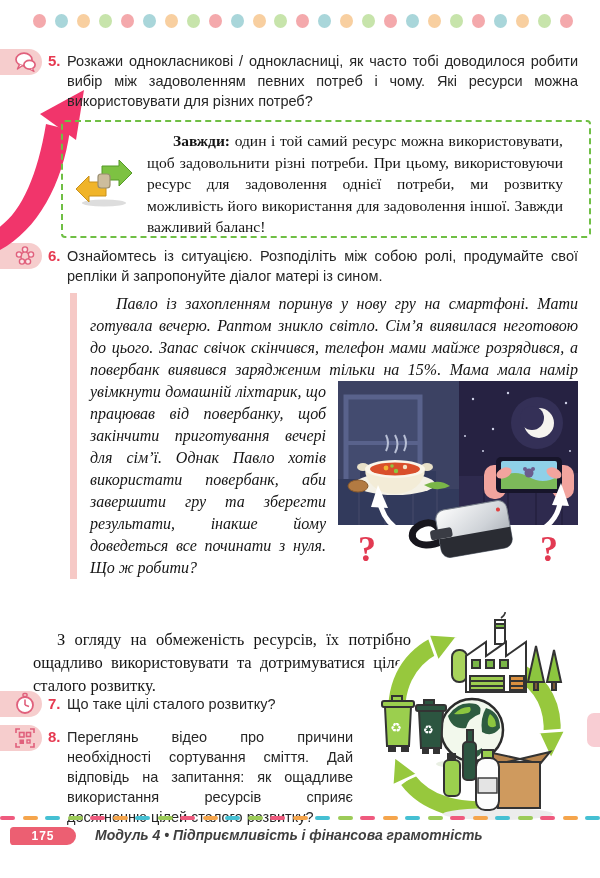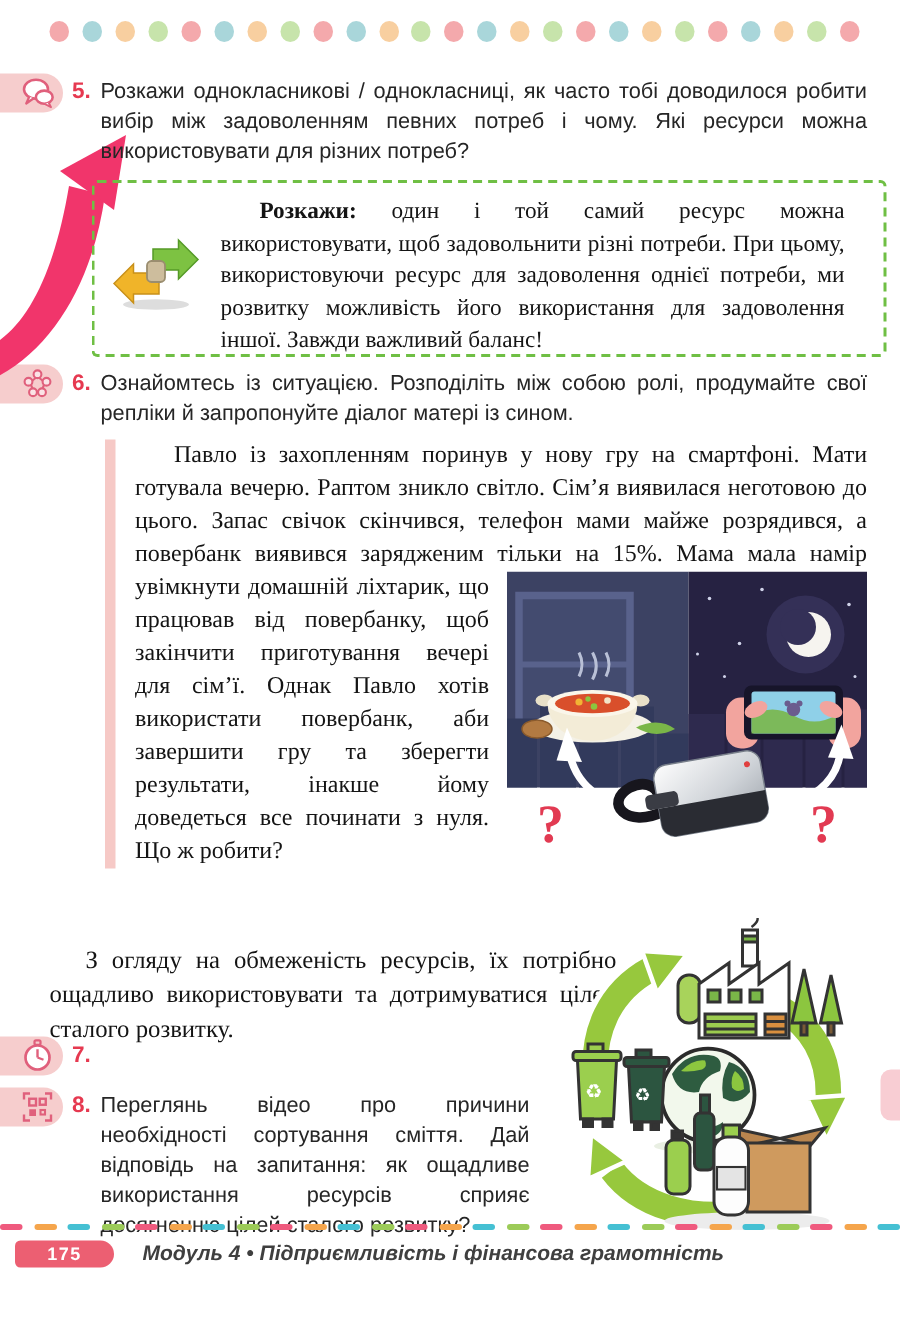--- a/index.html
+++ b/index.html
@@ -29,21 +29,21 @@
   .important-box .imp-text{margin:0;padding:8px 26px 8px 84px;font-family:"Liberation Serif","DejaVu Serif",serif;
                  font-size:15.5px;line-height:21.5px;text-align:justify;text-indent:26px;color:#141414;}
   .imp-icon{position:absolute;left:12px;top:32px;width:58px;height:54px;}
   
   .story{position:absolute;left:70px;top:293px;width:508px;box-sizing:border-box;
          border-left:7px solid #f6c9c6;padding-left:13px;}
   .story-spacer{float:right;width:1px;height:88px;margin-right:-1px;}
   .story-image{float:right;clear:right;width:240px;height:192px;margin:0 0 4px 12px;}
   .story-image svg{width:100%;height:100%;display:block;}
   .story-text{margin:0;font-family:"Liberation Serif","DejaVu Serif",serif;font-size:16px;line-height:22px;
-              text-align:justify;text-indent:26px;color:#141414;}
+              text-align:justify;text-indent:26px;color:#141414;font-style:italic;}
   
   .heading{position:absolute;left:30px;top:575px;width:540px;margin:0;text-align:center;
            font-size:18px;line-height:24px;font-weight:800;color:#ef4456;}
   .intro{position:absolute;left:33px;top:628px;width:378px;margin:0;font-family:"Liberation Serif","DejaVu Serif",serif;
          font-size:16.5px;line-height:23px;text-align:justify;text-indent:24px;color:#141414;}
   
   .recycle{position:absolute;left:368px;top:612px;width:227px;height:220px;}
   
   .edge-tab{position:absolute;right:0;top:713px;width:13px;height:34px;background:#f8cdd3;border-radius:7px 0 0 7px;}
   
@@ -145,21 +145,21 @@
     <p class="task-text">Розкажи однокласникові / однокласниці, як часто тобі доводилося робити вибір між задоволенням певних потреб і чому. Які ресурси можна використовувати для різних потреб?</p>
   </div>
 
   <div class="important-box">
     <svg class="imp-icon" viewBox="0 0 58 54">
       <ellipse cx="29" cy="49" rx="22" ry="3.5" fill="#dddddd"></ellipse>
       <polygon points="27,12 44,12 44,6 57,19 44,32 44,26 27,26" fill="#7dc242" stroke="#559a27" stroke-width="1"></polygon>
       <polygon points="31,28 14,28 14,22 1,35 14,48 14,42 31,42" fill="#f0b429" stroke="#c8901a" stroke-width="1"></polygon>
       <rect x="23" y="20" width="12" height="14" rx="3" fill="#cdbd9d" stroke="#9a8d6f" stroke-width="1.2"></rect>
     </svg>
-    <p class="imp-text"><b>Розкажи:</b><span> один і той самий ресурс можна використовувати, щоб задовольнити різні потреби. При цьому, використовуючи ресурс для задоволення однієї потреби, ми розвитку можливість його використання для задоволення іншої. Завжди важливий баланс!</span></p>
+    <p class="imp-text"><b>Завжди:</b><span> один і той самий ресурс можна використовувати, щоб задовольнити різні потреби. При цьому, використовуючи ресурс для задоволення однієї потреби, ми розвитку можливість його використання для задоволення іншої. Завжди важливий баланс!</span></p>
   </div>
 
   <div class="task task6">
     <span class="num">6.</span>
     <p class="task-text">Ознайомтесь із ситуацією. Розподіліть між собою ролі, продумайте свої репліки й запропонуйте діалог матері із сином.</p>
   </div>
 
   <div class="story">
     <div class="story-spacer"></div>
     <div class="story-image">
@@ -254,20 +254,21 @@
       </svg>
     </div>
     <p class="story-text">Павло із захопленням поринув у нову гру на смартфоні. Мати готувала вечерю. Раптом зникло світло. Сім’я виявилася неготовою до цього. Запас свічок скінчився, телефон мами майже розрядився, а повербанк виявився зарядженим тільки на 15%. Мама мала намір увімкнути домашній ліхтарик, що працював від повербанку, щоб закінчити приготування вечері для сім’ї. Однак Павло хотів використати повербанк, аби завершити гру та зберегти результати, інакше йому доведеться все починати з нуля. Що ж робити?</p>
   </div>
 
 
   <p class="intro">З огляду на обмеженість ресурсів, їх потрібно ощадливо використовувати та дотримуватися цілей сталого розвитку.</p>
 
   <div class="task task7">
     <span class="num">7.</span>
+    <p class="task-text">Що таке цілі сталого розвитку?</p>
   </div>
 
   <div class="task task8">
     <span class="num">8.</span>
     <p class="task-text">Переглянь відео про причини необхідності сортування сміття. Дай відповідь на запитання: як ощадливе використання ресурсів сприяє досягненню цілей сталого розвитку?</p>
   </div>
 
   <svg class="recycle" viewBox="0 0 227 220">
     <g>
       <g fill="none" stroke="#fff" stroke-width="24">

